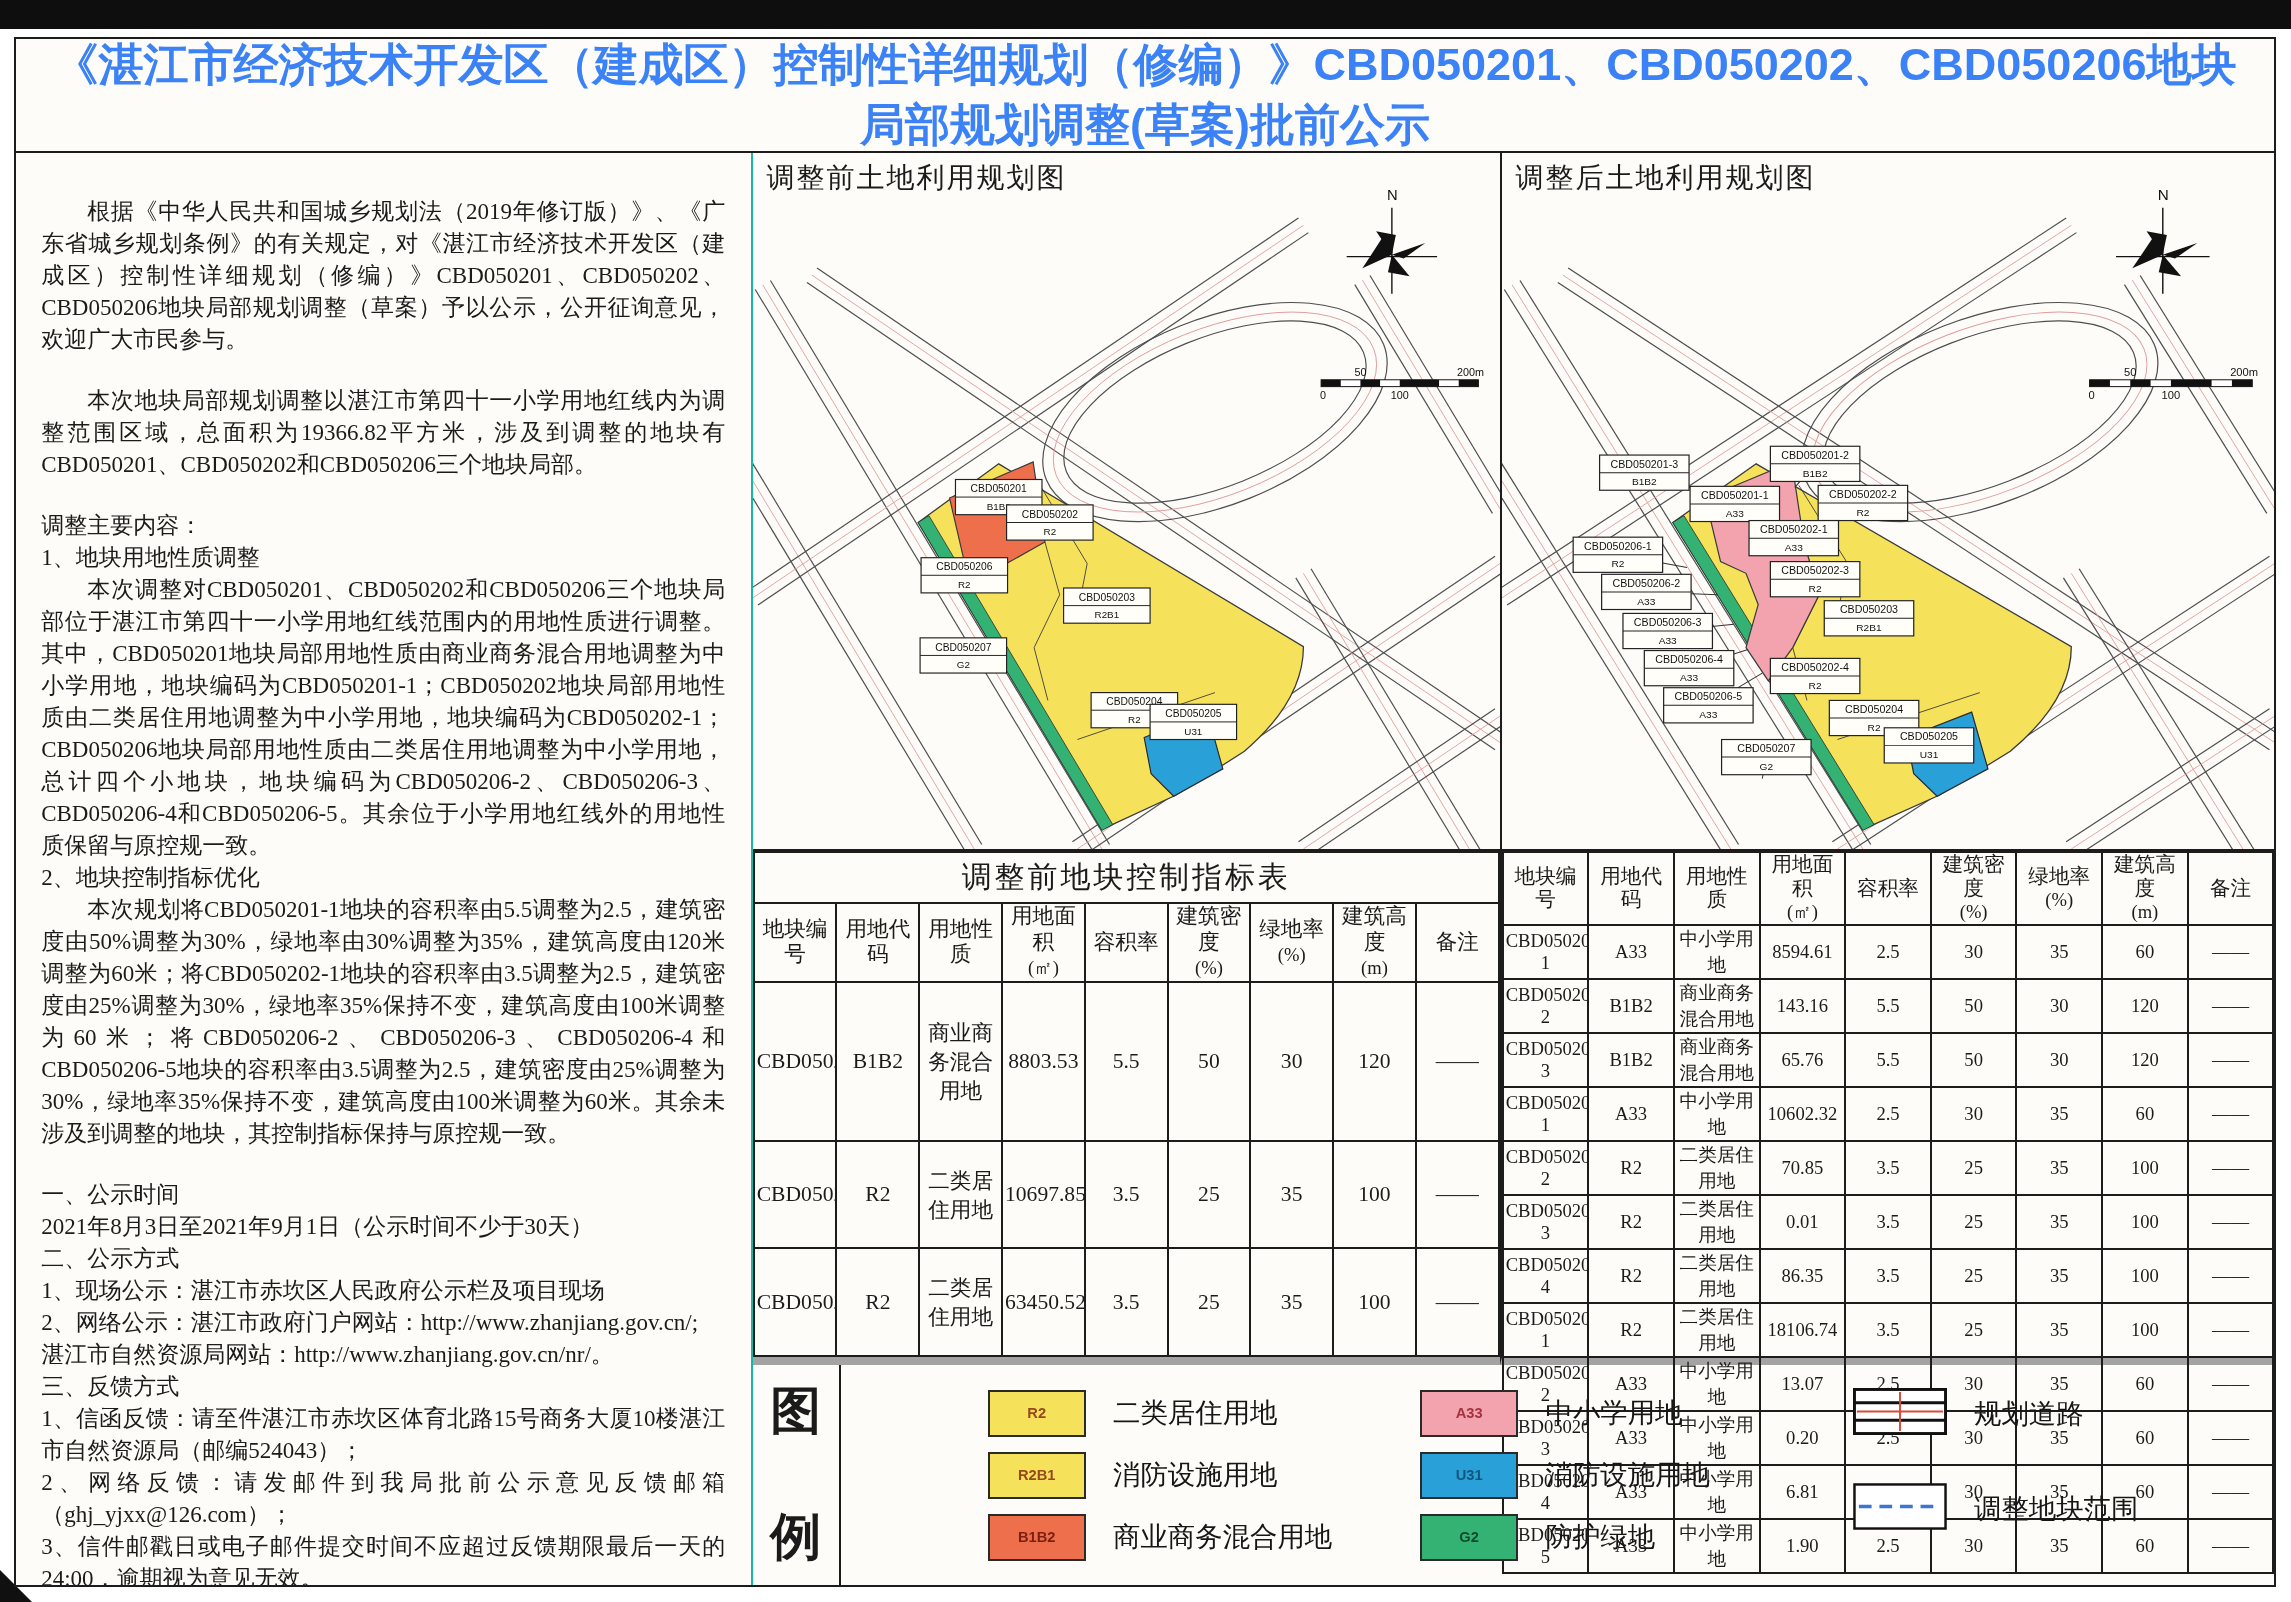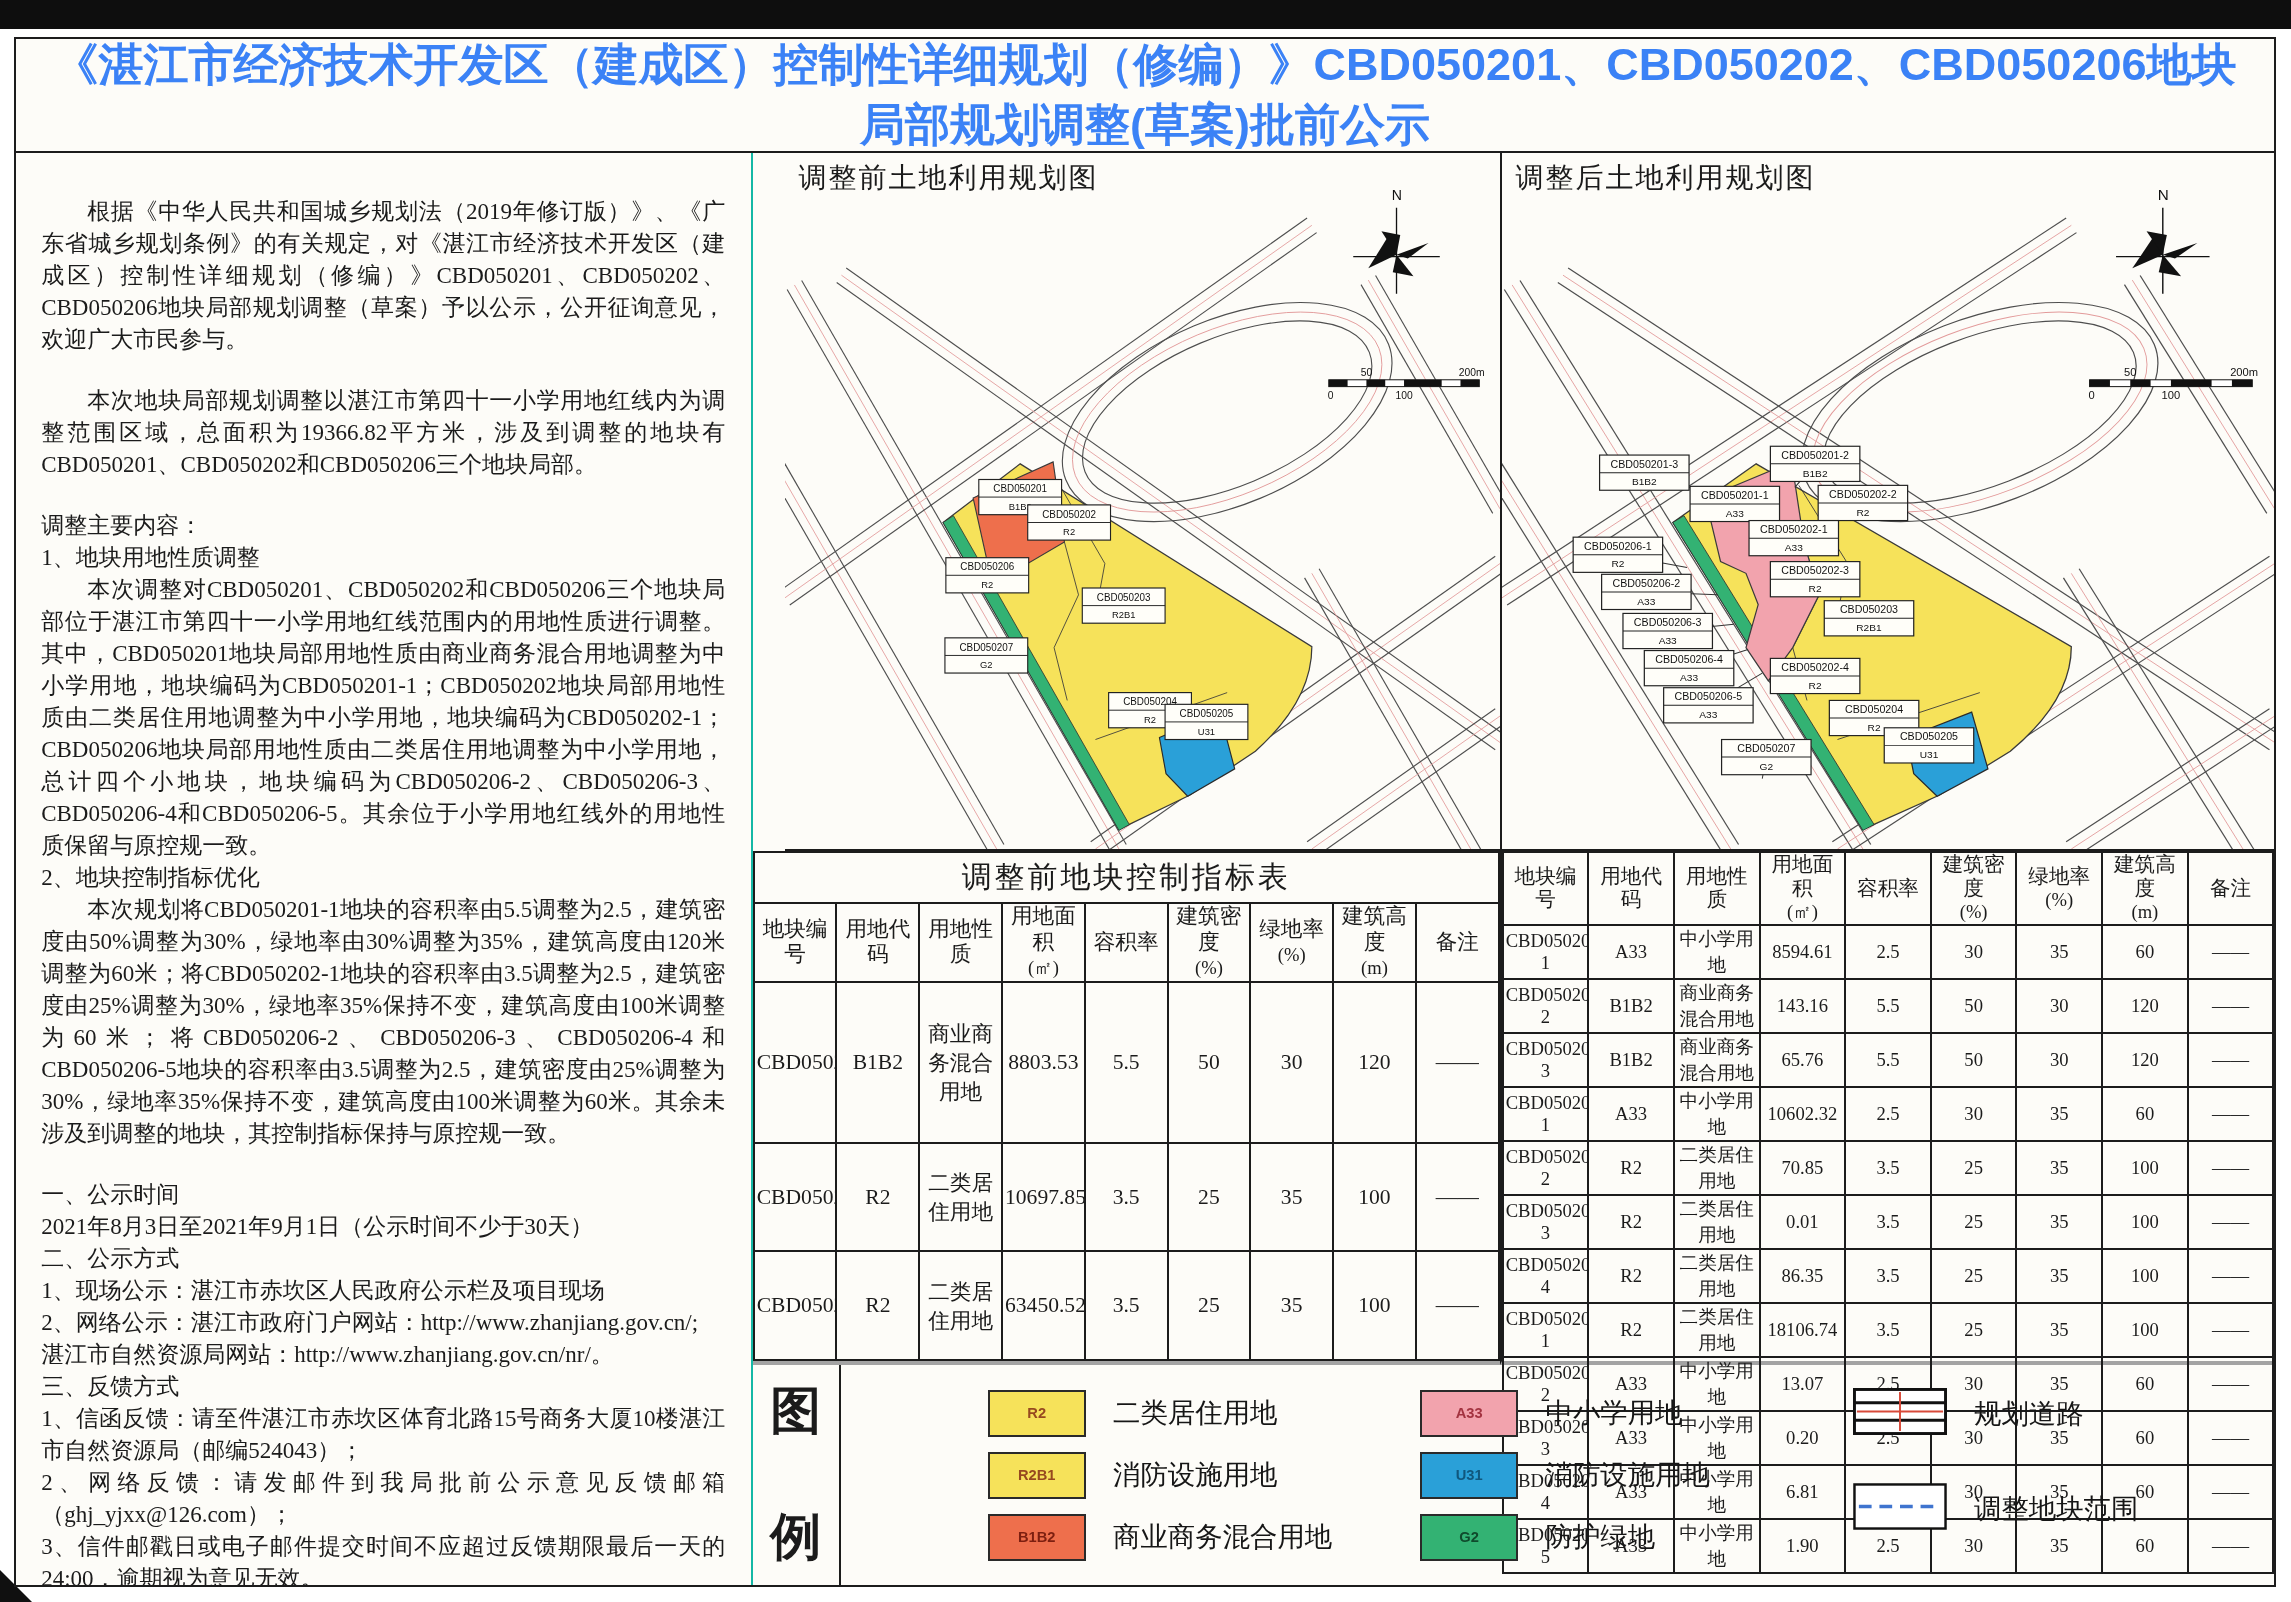--- a/index.html
+++ b/index.html
@@ -22,21 +22,21 @@
        padding:43px 25.5px 0 25.5px;font-size:23px;line-height:32px;overflow:hidden;}
   .left-col p{margin:0 0 0 0;text-align:justify;}
   .indent{text-indent:2em;}
   .gap-top{margin-top:29px !important;}
   
   .map-panel{position:relative;border-bottom:2px solid #1c1c1c;overflow:hidden;background:#fdfcf8;}
   .map-after{border-left:2px solid #1c1c1c;}
   .map-caption{position:absolute;top:5.9px;left:13.7px;font-size:28px;letter-spacing:2px;z-index:3;}
   .map-svg{position:absolute;inset:0;width:100%;height:100%;}
   
-  .table-panel{border-bottom:4px solid #a3a3a3;padding:0;display:flex;flex-direction:column;}
+  .table-panel{border-bottom:8px solid #a3a3a3;padding:0;display:flex;flex-direction:column;}
   .table-after{border-left:2px solid #1c1c1c;}
   .tbl-title{height:49px;display:flex;align-items:center;justify-content:center;
        font-size:30px;letter-spacing:2.9px;border:2px solid #1c1c1c;border-bottom:none;margin:0 0px;}
   table{border-collapse:collapse;width:100%;flex:1;table-layout:fixed;}
   th,td{border:2px solid #1c1c1c;text-align:center;vertical-align:middle;padding:0 2px;
        overflow:hidden;}
   th{font-weight:400;font-size:21.6px;line-height:25.5px;}
   .tbl-before td{font-size:21.6px;}
   .tbl-after th{font-size:20.6px;line-height:23.5px;}
   .tbl-after td{font-size:18.6px;}
@@ -84,21 +84,21 @@
       <p>1、现场公示：湛江市赤坎区人民政府公示栏及项目现场</p>
       <p>2、网络公示：湛江市政府门户网站：http://www.zhanjiang.gov.cn/;</p>
       <p>湛江市自然资源局网站：http://www.zhanjiang.gov.cn/nr/。</p>
       <p>三、反馈方式</p>
       <p>1、信函反馈：请至件湛江市赤坎区体育北路15号商务大厦10楼湛江市自然资源局（邮编524043）；</p>
       <p>2、网络反馈：请发邮件到我局批前公示意见反馈邮箱（ghj_yjxx@126.com）；</p>
       <p>3、信件邮戳日或电子邮件提交时间不应超过反馈期限最后一天的24:00，逾期视为意见无效。</p>
 
     </div>
 
-    <div class="map-panel" style="grid-column:2;grid-row:1;margin-left:32px;">
+    <div class="map-panel" style="grid-column:2;grid-row:1;">
       <div class="map-caption">调整前土地利用规划图</div>
       <svg class="map-svg" id="svg-before" viewBox="0 0 760 712" preserveAspectRatio="none">
         <g class="base">
             <line x1="2.2754852754484824" y1="139.61864398608367" x2="347.2754852754485" y2="716.6186439860836" stroke="#4e4e4e" stroke-width="1.2"></line>
             <line x1="17.72451472455152" y1="130.38135601391633" x2="362.7245147245515" y2="707.3813560139164" stroke="#4e4e4e" stroke-width="1.2"></line>
             <line x1="10" y1="135" x2="355" y2="712" stroke="#e29a9a" stroke-width="0.9"></line>
             <line x1="-127.72451472455151" y1="139.61864398608367" x2="217.2754852754485" y2="716.6186439860836" stroke="#4e4e4e" stroke-width="1.2"></line>
             <line x1="-112.27548527544849" y1="130.38135601391633" x2="232.7245147245515" y2="707.3813560139164" stroke="#4e4e4e" stroke-width="1.2"></line>
             <line x1="-120" y1="135" x2="225" y2="712" stroke="#e29a9a" stroke-width="0.9"></line>
             <line x1="5.0626072851190065" y1="462.44110257130353" x2="565.062607285119" y2="81.44110257130353" stroke="#4e4e4e" stroke-width="1.2"></line>

